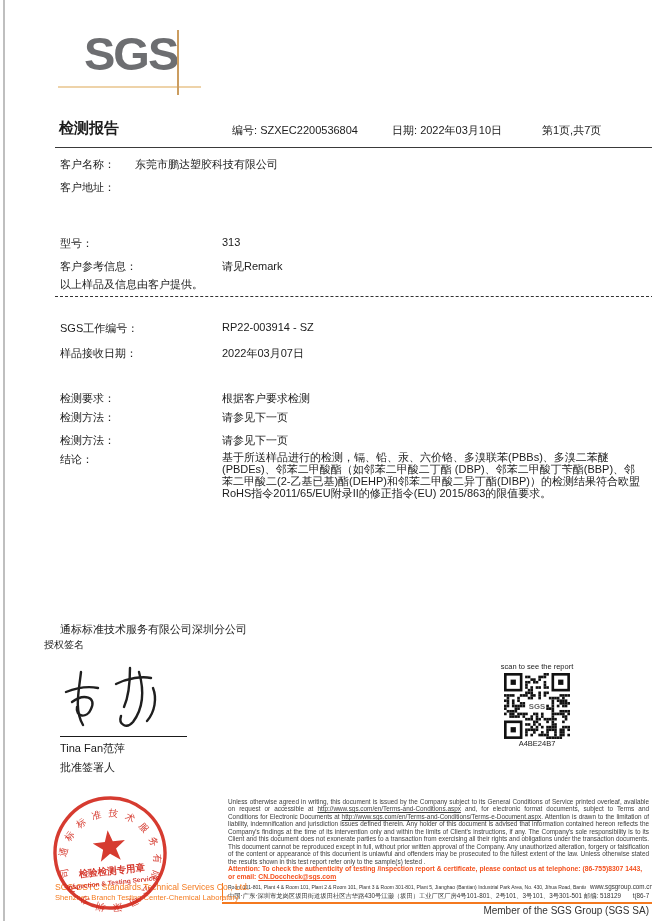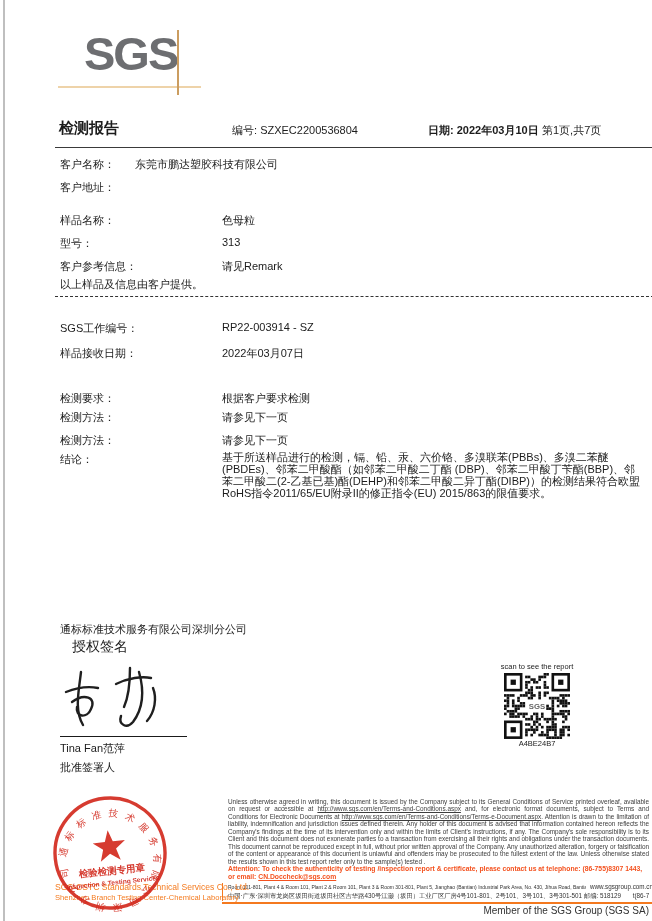--- a/index.html
+++ b/index.html
@@ -9,37 +9,37 @@
 
   
   .logo-text{position:absolute;left:84px;top:30px;font-size:47px;font-weight:bold;
              color:#6d6e71;letter-spacing:-2px;line-height:1;}
   .logo-hline{position:absolute;left:58px;top:86px;width:143px;height:2px;background:#eed3a9;}
   .logo-vline{position:absolute;left:177px;top:30px;width:2px;height:65px;background:#cb9d60;}
 
   
   .report-title{position:absolute;left:59px;top:119px;font-size:15px;font-weight:bold;}
   .hdr{position:absolute;top:123px;font-size:11px;white-space:nowrap;}
-  .hdr-no{left:232px;} .hdr-date{left:428px;font-weight:bold;} .hdr-page{left:542px;}
+  .hdr-no{left:232px;} .hdr-date{left:392px;} .hdr-page{left:542px;}
   .hdr-rule{position:absolute;left:55px;right:5px;top:147px;border-top:1px solid #3a3a3a;}
 
   
   .kv{position:absolute;left:60px;right:10px;height:16px;font-size:11px;}
   .kv .k{position:absolute;left:0;white-space:nowrap;}
   .kv .v{position:absolute;white-space:nowrap;}
   .v75{left:75px;} .v162{left:162px;}
   .note{position:absolute;left:60px;font-size:11px;white-space:nowrap;}
   .dash-rule{position:absolute;left:55px;right:5px;top:296px;border-top:1px dashed #333;}
 
   .conclusion-text{position:absolute;left:222px;top:451px;width:421px;
                    font-size:11px;line-height:12px;}
 
   
   .sig-company{position:absolute;left:60px;top:622px;font-size:11px;}
-  .sig-auth{position:absolute;left:72px;top:638px;font-size:14px;text-align:center;}
+  .sig-auth{position:absolute;left:44px;top:638px;font-size:10px;text-align:center;}
   .sig-svg{position:absolute;left:58px;top:662px;}
   .sig-line{position:absolute;left:60px;top:736px;width:127px;border-top:1.5px solid #1a1a1a;}
   .sig-name{position:absolute;left:60px;top:741px;font-size:11px;}
   .sig-title{position:absolute;left:60px;top:760px;font-size:11px;}
 
   
   .qr-wrap{position:absolute;left:496px;top:662px;width:82px;text-align:center;}
   .qr-caption{font-size:7.5px;color:#222;}
   .qr-svg{display:block;margin:2px auto 0;}
   .qr-code-text{font-size:7.5px;color:#222;}
@@ -87,24 +87,20 @@
   <div class="hdr-rule"></div>
 
   <div class="kv" style="top:157px">
     <span class="k">客户名称：</span>
     <span class="v v75">东莞市鹏达塑胶科技有限公司</span>
   </div>
   <div class="kv" style="top:180px">
     <span class="k">客户地址：</span>
   </div>
 
-  <div class="kv" style="top:213px">
-    <span class="k">样品名称：</span>
-    <span class="v v162">色母粒</span>
-  </div>
   <div class="kv" style="top:236px">
     <span class="k">型号：</span>
     <span class="v v162">313</span>
   </div>
   <div class="kv" style="top:259px">
     <span class="k">客户参考信息：</span>
     <span class="v v162">请见Remark</span>
   </div>
   <div class="note" style="top:277px">以上样品及信息由客户提供。</div>
   <div class="dash-rule"></div>

